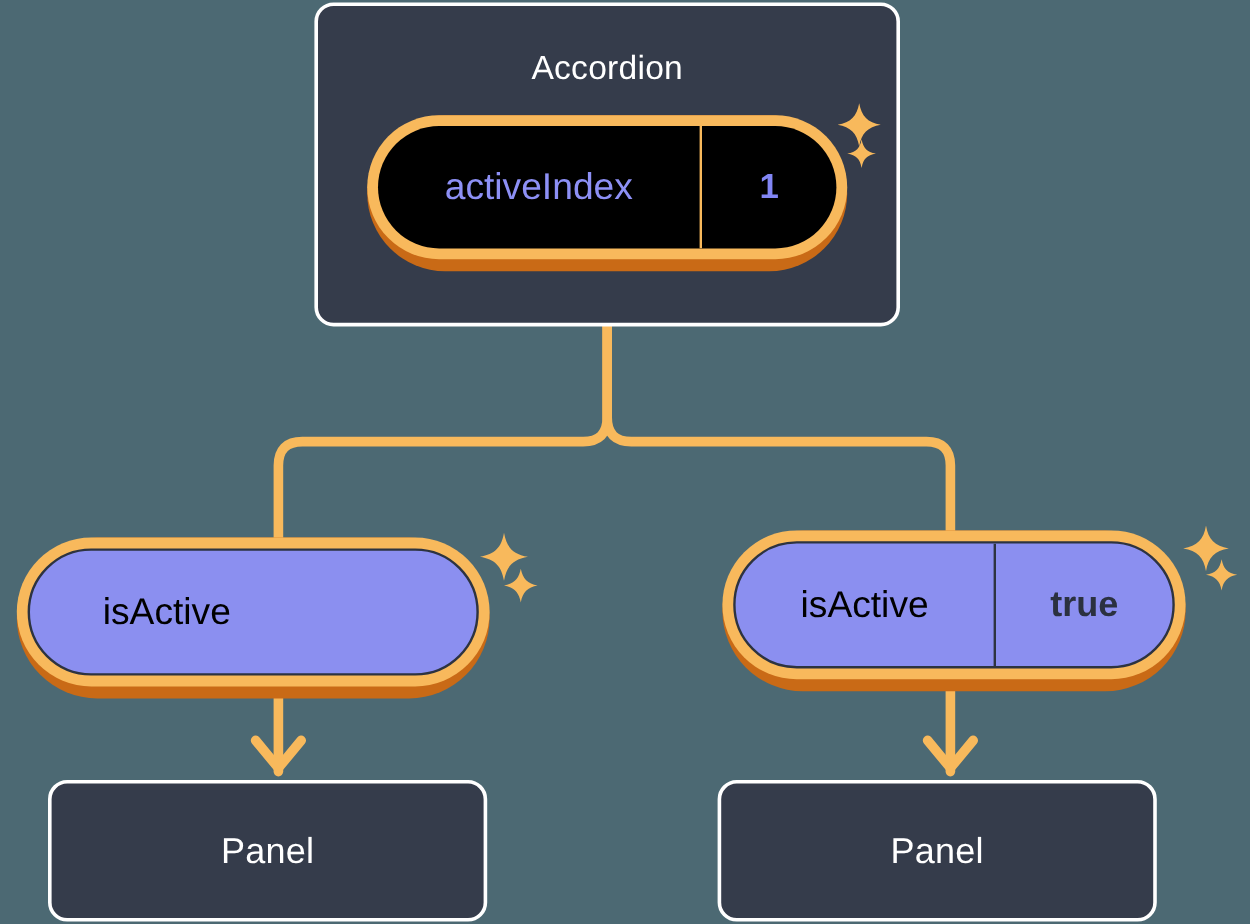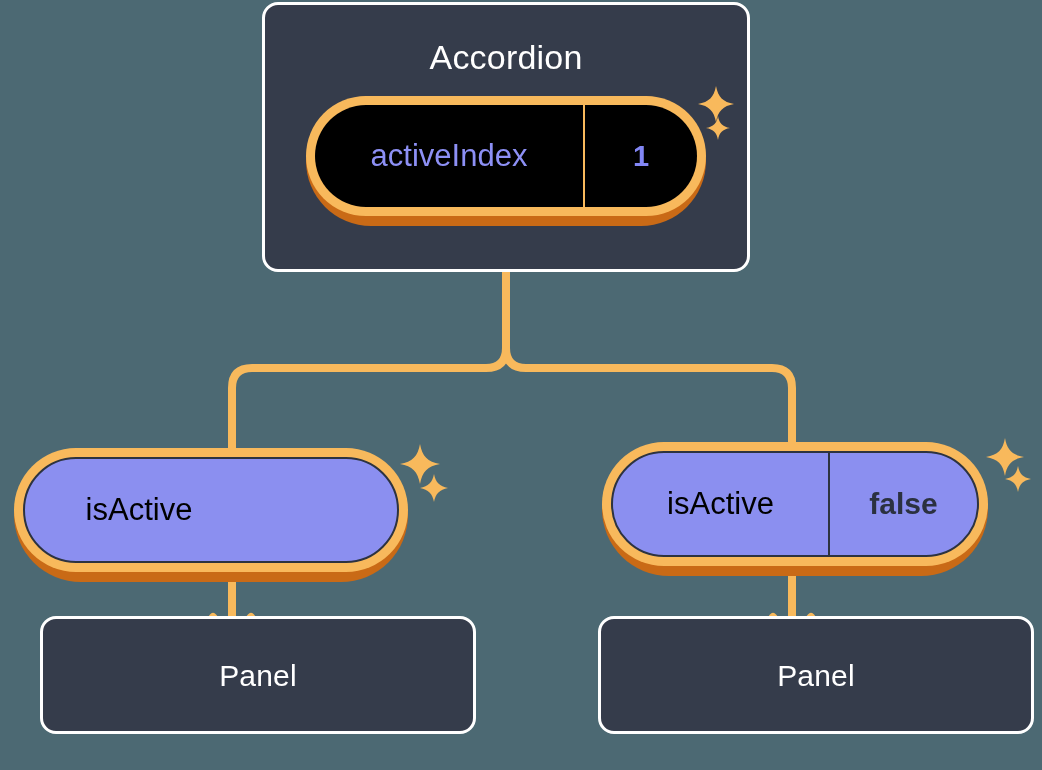--- a/index.html
+++ b/index.html
@@ -43,29 +43,29 @@
     white-space: nowrap;
   }
 
   #accordion-card {
     left: 262px;
     top: 2px;
     width: 488px;
     height: 270px;
   }
   #accordion-card .card-title {
-    font-size: 34px;
+    font-size: 28px;
     line-height: 40px;
     margin-top: 32px;
   }
 
   .panel-card {
-    width: 436px;
+    width: 366px;
     height: 118px;
-    top: 616px;
+    top: 650px;
   }
   #panel-left  { left: 40px;  }
   #panel-right { left: 598px; }
   .panel-card .card-title {
     font-size: 30px;
     line-height: 34px;
     margin-top: 40px;
   }
 
   
@@ -232,21 +232,21 @@
   </svg>
   <svg class="sparkle" style="left:417px; top:471px;" width="34" height="34" viewBox="0 0 34 34">
     <path d="M17 3 C18.6 11.4 22.6 15.4 31 17 C22.6 18.6 18.6 22.6 17 31 C15.4 22.6 11.4 18.6 3 17 C11.4 15.4 15.4 11.4 17 3 Z" fill="#f8b95c"></path>
   </svg>
 
   <div class="pill-wrap pill-purple" id="pill-isactive-right">
     <div class="pill-shadow"></div>
     <div class="pill-ring"></div>
     <div class="pill-body">
       <div class="pill-key">isActive</div>
-      <div class="pill-val">false</div>
+      <div class="pill-val">true</div>
     </div>
   </div>
 
   <svg class="sparkle" style="left:982px; top:434px;" width="46" height="46" viewBox="0 0 46 46">
     <path d="M23 4 C25 15.8 30.2 21 42 23 C30.2 25 25 30.2 23 42 C21 30.2 15.8 25 4 23 C15.8 21 21 15.8 23 4 Z" fill="#f8b95c"></path>
   </svg>
   <svg class="sparkle" style="left:1002px; top:463px;" width="32" height="32" viewBox="0 0 32 32">
     <path d="M16 3 C17.5 11 21 14.5 29 16 C21 17.5 17.5 21 16 29 C14.5 21 11 17.5 3 16 C11 14.5 14.5 11 16 3 Z" fill="#f8b95c"></path>
   </svg>
 

